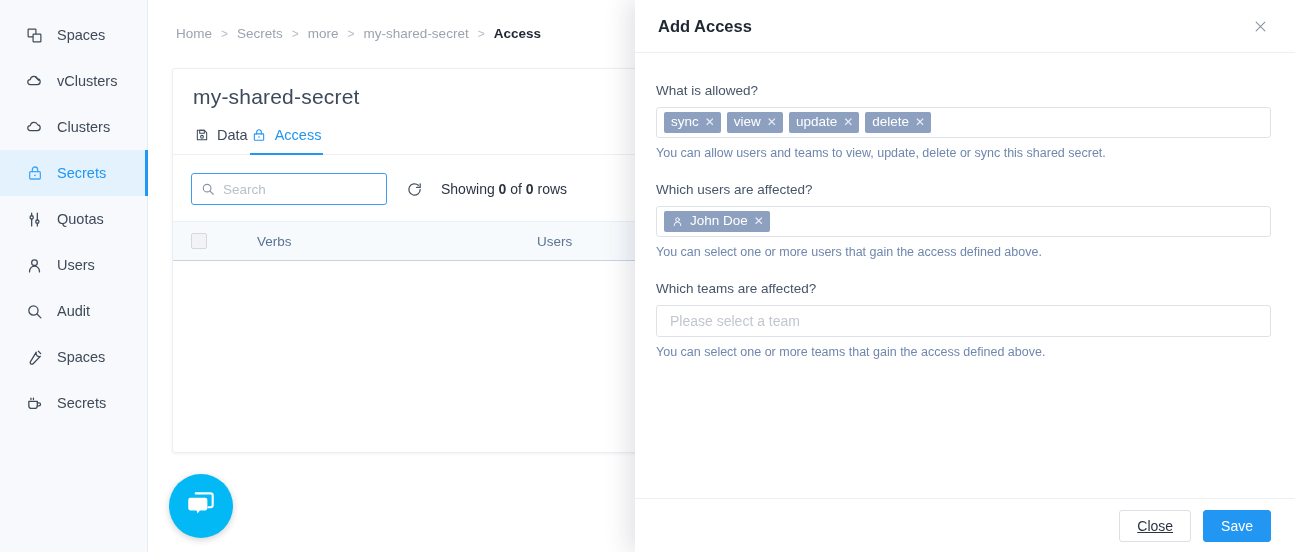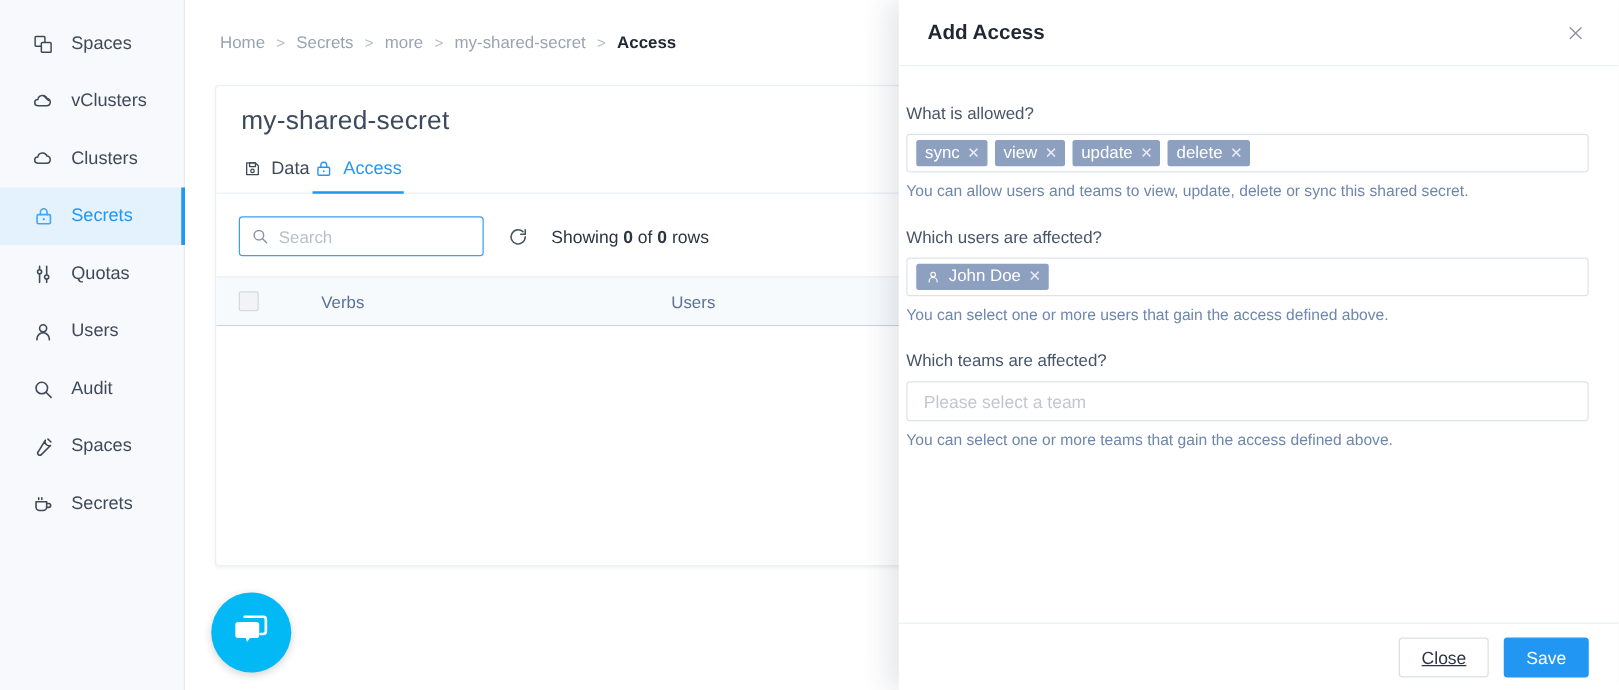--- a/index.html
+++ b/index.html
@@ -161,21 +161,21 @@
   .th {
     font-size: 13.5px;
     color: #5b7394;
     cursor: pointer;
   }
   .th.verbs { margin-left: 50px; width: 280px; }
   .th.users { width: 200px; }
   .table-body { height: 180px; background: #fff; }
   .drawer {
     position: absolute; top: 0; right: 0;
-    width: 576px; height: 552px;
+    width: 660px; height: 552px;
     background: #ffffff;
     z-index: 10;
     box-shadow: -8px 0 22px rgba(40,50,70,0.13);
     display: flex; flex-direction: column;
   }
   .drawer-head {
     height: 53px;
     display: flex; align-items: center;
     padding: 0 24px 0 23px;
     border-bottom: 1px solid #eceff3;
@@ -190,21 +190,21 @@
   .close-x {
     width: 22px; height: 22px;
     display: flex; align-items: center; justify-content: center;
     color: #8a929c;
     cursor: pointer;
     font-size: 18px;
     line-height: 1;
   }
   .drawer-body {
     flex: 1 1 auto;
-    padding: 30px 24px 0 6px;
+    padding: 30px 24px 0 21px;
     overflow: hidden;
   }
   .field { margin-bottom: 22px; }
   .field-label {
     font-size: 13.5px;
     color: #4a5costs;
     color: #475569;
     margin-bottom: 9px;
   }
   .field-control {

